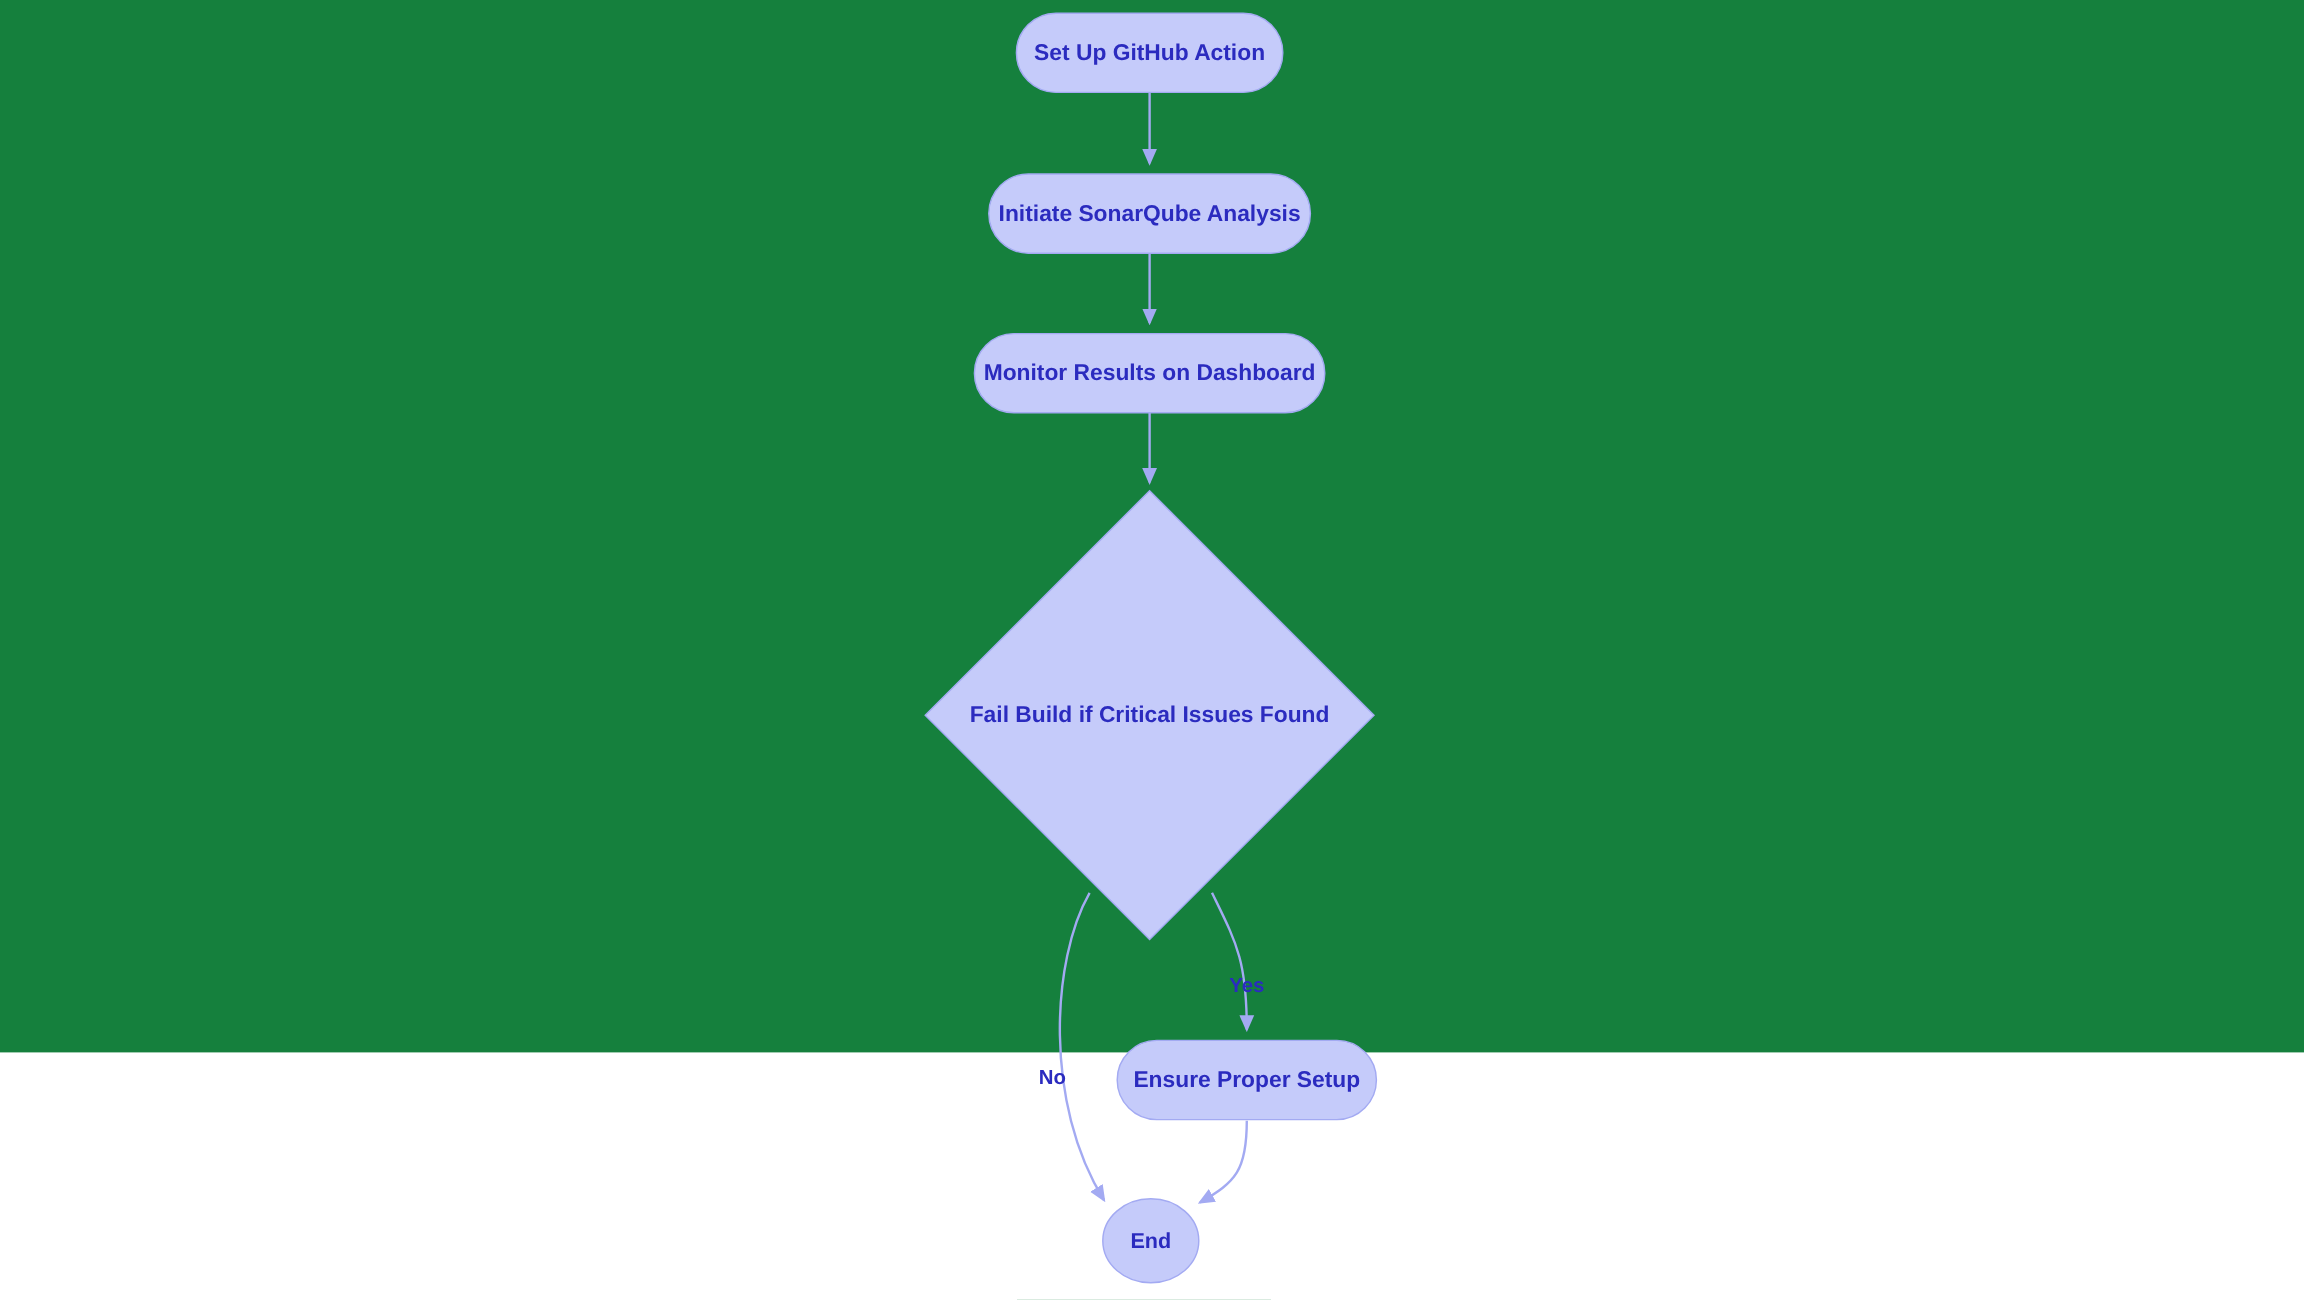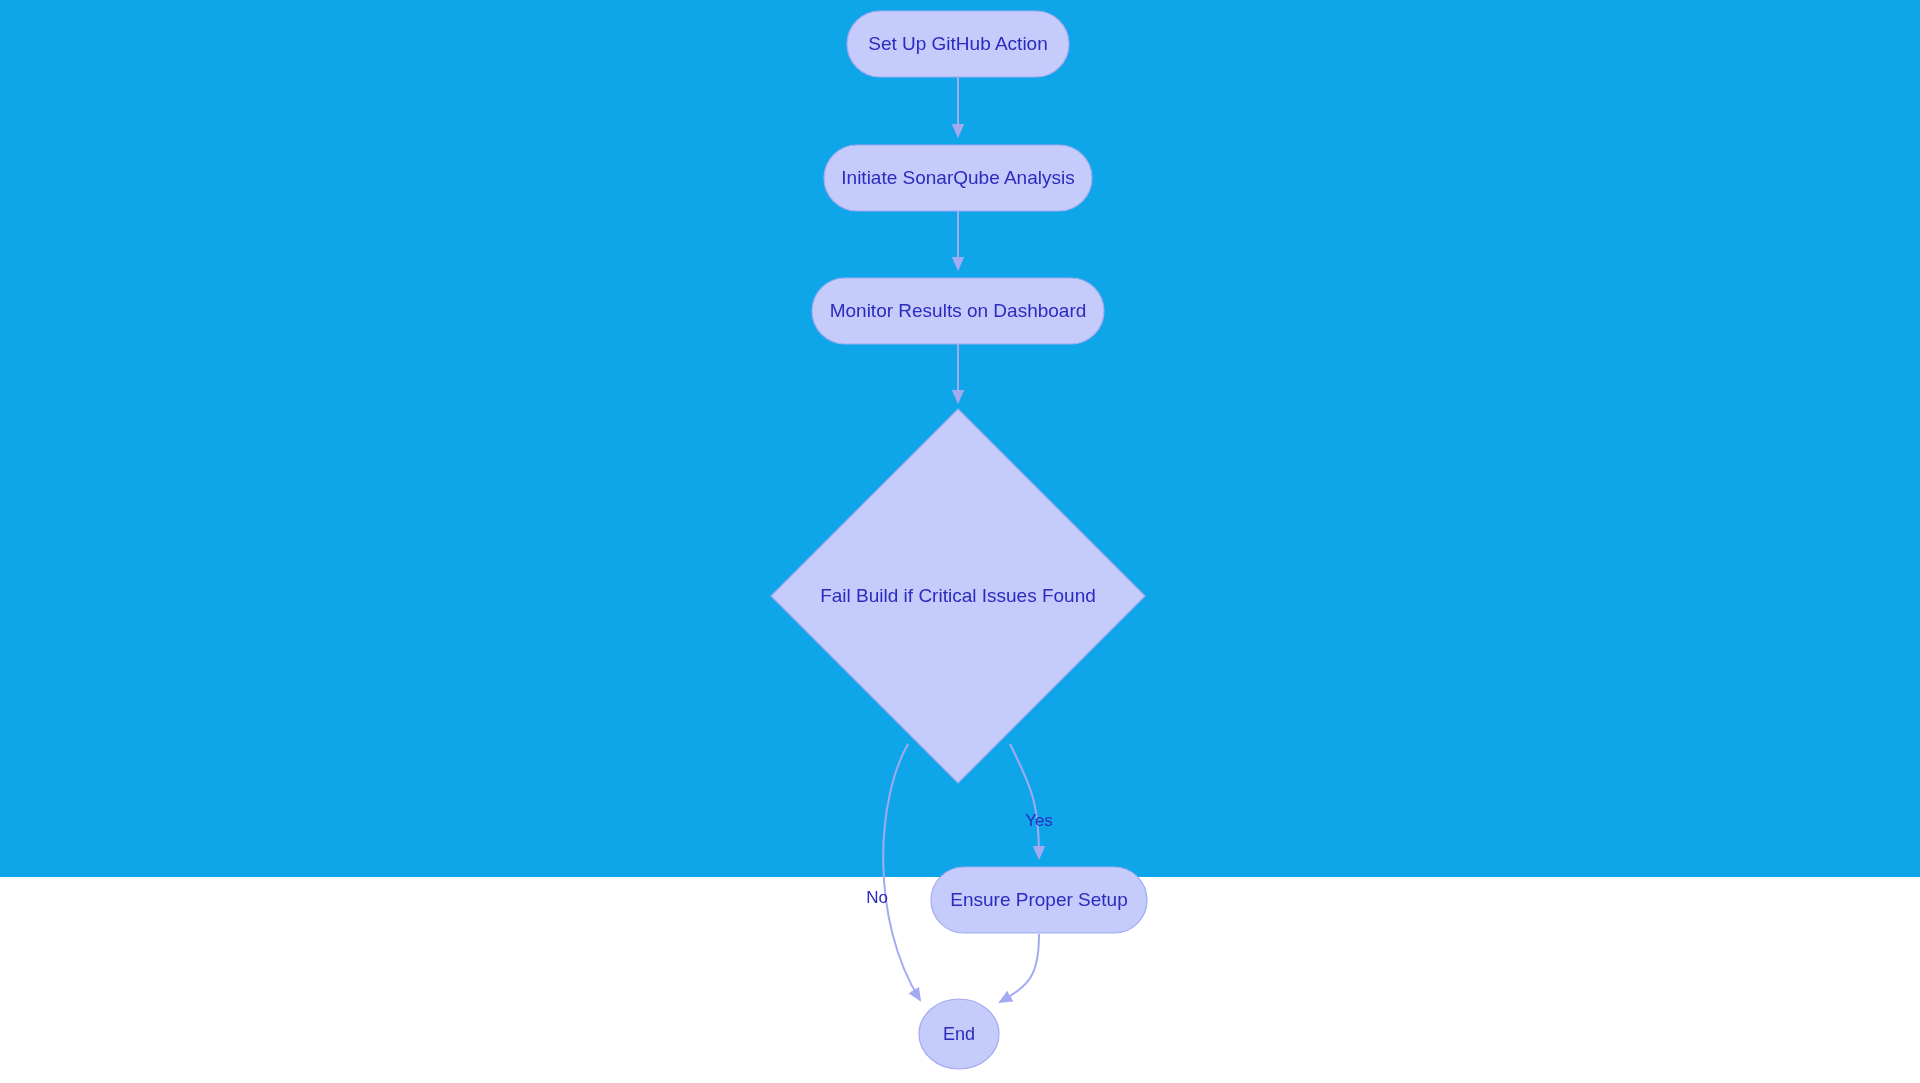--- a/index.html
+++ b/index.html
@@ -10,21 +10,22 @@
   body {
     width: 1920px;
     height: 1083px;
     overflow: hidden;
     font-family: "Liberation Sans", "DejaVu Sans", sans-serif;
   }
   #canvas {
     position: relative;
     width: 1920px;
     height: 877px;
-    background: #0ea5e9;
+    background: #15803d;
+    font-weight: bold;
   }
   #flow-svg {
     position: absolute;
     top: 0;
     left: 0;
     width: 1920px;
     height: 1083px;
   }
   .node-shape {
     fill: #c5cbfa;

